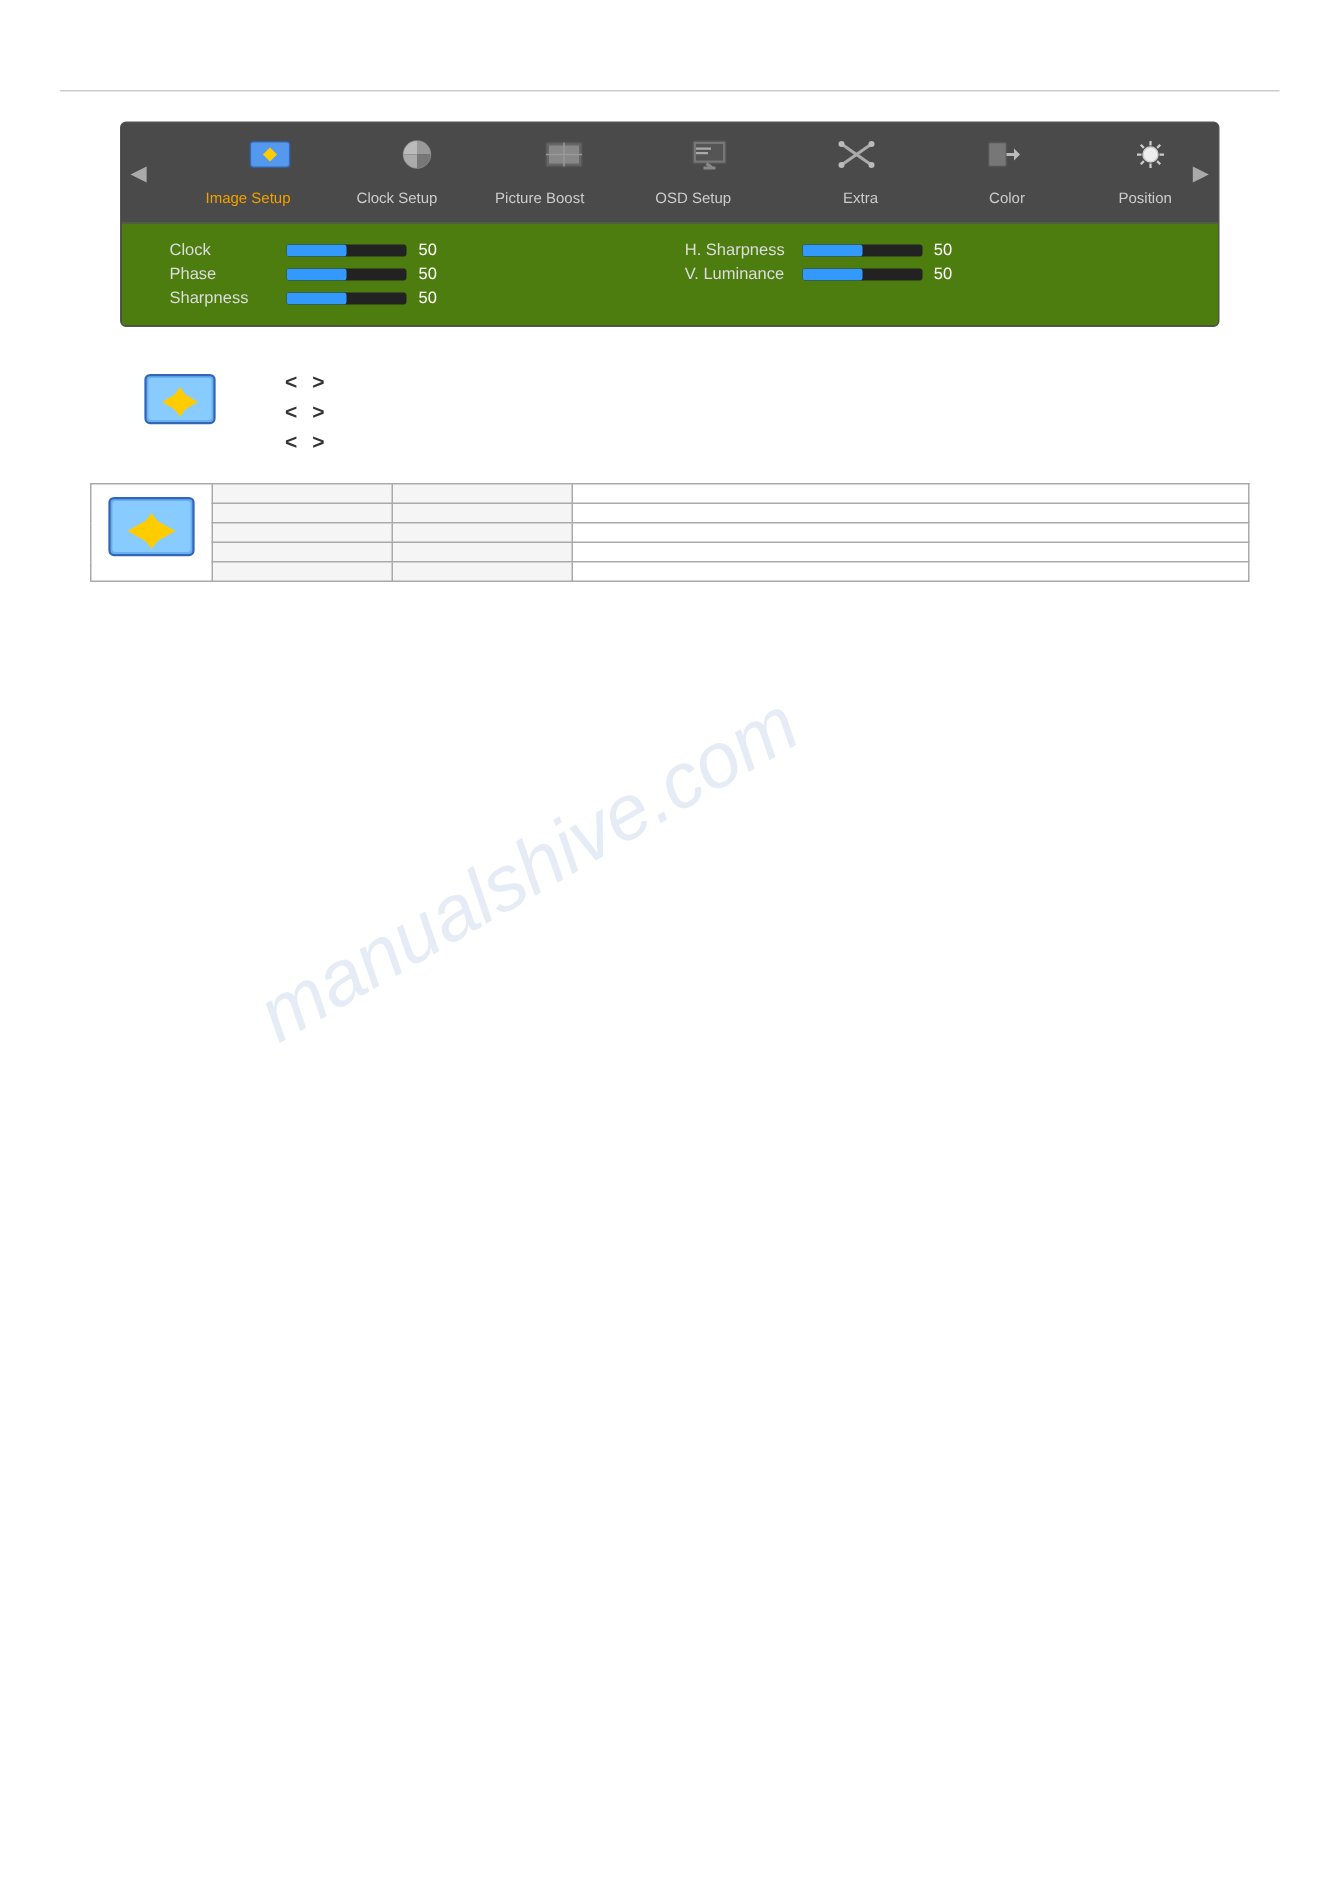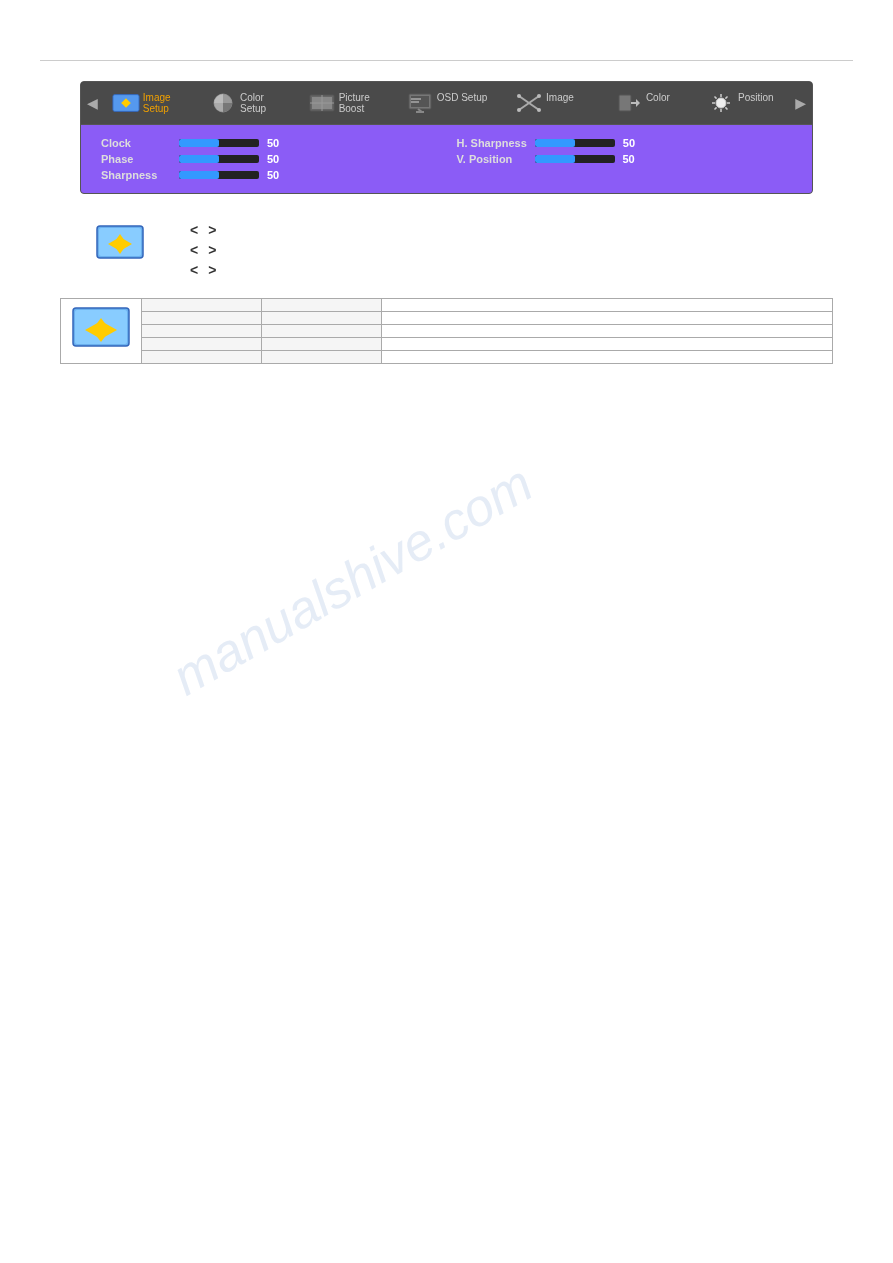--- a/index.html
+++ b/index.html
@@ -33,27 +33,28 @@
       display: flex;
       align-items: center;
       background: #4a4a4a;
       padding: 6px 0;
       border-bottom: 1px solid #555;
     }
 
     .osd-nav-item {
       flex: 1;
       display: flex;
-      align-items: flex-start;
+      flex-direction: column;
+      align-items: flex-end;
       justify-content: center;
       cursor: pointer;
       padding: 4px 8px;
       color: #ccc;
       font-size: 11px;
-      gap: 3px;
+      gap: 13px;
     }
 
     .osd-nav-item.active {
       color: #f0a000;
     }
 
     .osd-nav-item .nav-icon {
       width: 28px;
       height: 22px;
       display: flex;
@@ -69,26 +70,25 @@
       display: flex;
       align-items: center;
       padding: 0 6px;
       color: #aaa;
       font-size: 14px;
       gap: 3px;
     }
 
     
     .osd-content {
-      background: #8b5cf6;
-      padding: 10px 20px;
+      background: #4d7c0f;
+      padding: 10px 32px;
       display: grid;
       grid-template-columns: 1fr 1fr;
       gap: 4px 20px;
-      font-weight: bold;
     }
 
     .osd-row {
       display: flex;
       align-items: center;
       gap: 8px;
       padding: 2px 0;
     }
 
     .osd-row-label {
@@ -233,21 +233,21 @@
     <div class="osd-nav-item">
       <div class="nav-icon">
         <svg width="26" height="22" viewBox="0 0 26 22">
           <circle cx="13" cy="11" r="9" fill="none" stroke="#888" stroke-width="1"></circle>
           <path d="M13,2 A9,9 0 0,1 22,11 L13,11 Z" fill="#999"></path>
           <path d="M13,11 L22,11 A9,9 0 0,1 13,20 Z" fill="#777"></path>
           <path d="M13,2 A9,9 0 0,0 4,11 L13,11 Z" fill="#bbb"></path>
           <path d="M13,11 L4,11 A9,9 0 0,0 13,20 Z" fill="#aaa"></path>
         </svg>
       </div>
-      <span class="nav-label">Color Setup</span>
+      <span class="nav-label">Clock Setup</span>
     </div>
 
     <div class="osd-nav-item">
       <div class="nav-icon">
         <svg width="28" height="22" viewBox="0 0 28 22">
           <rect x="2" y="3" width="24" height="16" rx="1" fill="#666" stroke="#555" stroke-width="1"></rect>
           <rect x="4" y="5" width="20" height="12" fill="#888"></rect>
           <line x1="14" y1="3" x2="14" y2="19" stroke="#999" stroke-width="1"></line>
           <line x1="2" y1="11" x2="26" y2="11" stroke="#999" stroke-width="1"></line>
         </svg>
@@ -273,21 +273,21 @@
       <div class="nav-icon">
         <svg width="26" height="22" viewBox="0 0 26 22">
           <line x1="3" y1="4" x2="23" y2="18" stroke="#aaa" stroke-width="2"></line>
           <line x1="3" y1="18" x2="23" y2="4" stroke="#aaa" stroke-width="2"></line>
           <circle cx="3" cy="4" r="2" fill="#bbb"></circle>
           <circle cx="23" cy="4" r="2" fill="#bbb"></circle>
           <circle cx="3" cy="18" r="2" fill="#bbb"></circle>
           <circle cx="23" cy="18" r="2" fill="#bbb"></circle>
         </svg>
       </div>
-      <span class="nav-label">Image</span>
+      <span class="nav-label">Extra</span>
     </div>
 
     <div class="osd-nav-item">
       <div class="nav-icon">
         <svg width="26" height="22" viewBox="0 0 26 22">
           <rect x="3" y="3" width="12" height="16" rx="1" fill="#777" stroke="#555" stroke-width="1"></rect>
           <line x1="15" y1="11" x2="23" y2="11" stroke="#bbb" stroke-width="2"></line>
           <polygon points="20,7 24,11 20,15" fill="#bbb"></polygon>
         </svg>
       </div>
@@ -344,21 +344,21 @@
 
     <div>
       <div class="osd-row">
         <span class="osd-row-label">H. Sharpness</span>
         <div class="osd-slider-track">
           <div class="osd-slider-fill" style="width:50%"></div>
         </div>
         <span class="osd-row-value">50</span>
       </div>
       <div class="osd-row">
-        <span class="osd-row-label">V. Position</span>
+        <span class="osd-row-label">V. Luminance</span>
         <div class="osd-slider-track">
           <div class="osd-slider-fill" style="width:50%"></div>
         </div>
         <span class="osd-row-value">50</span>
       </div>
     </div>
   </div>
 </div>
 
 <div class="desc-section">

